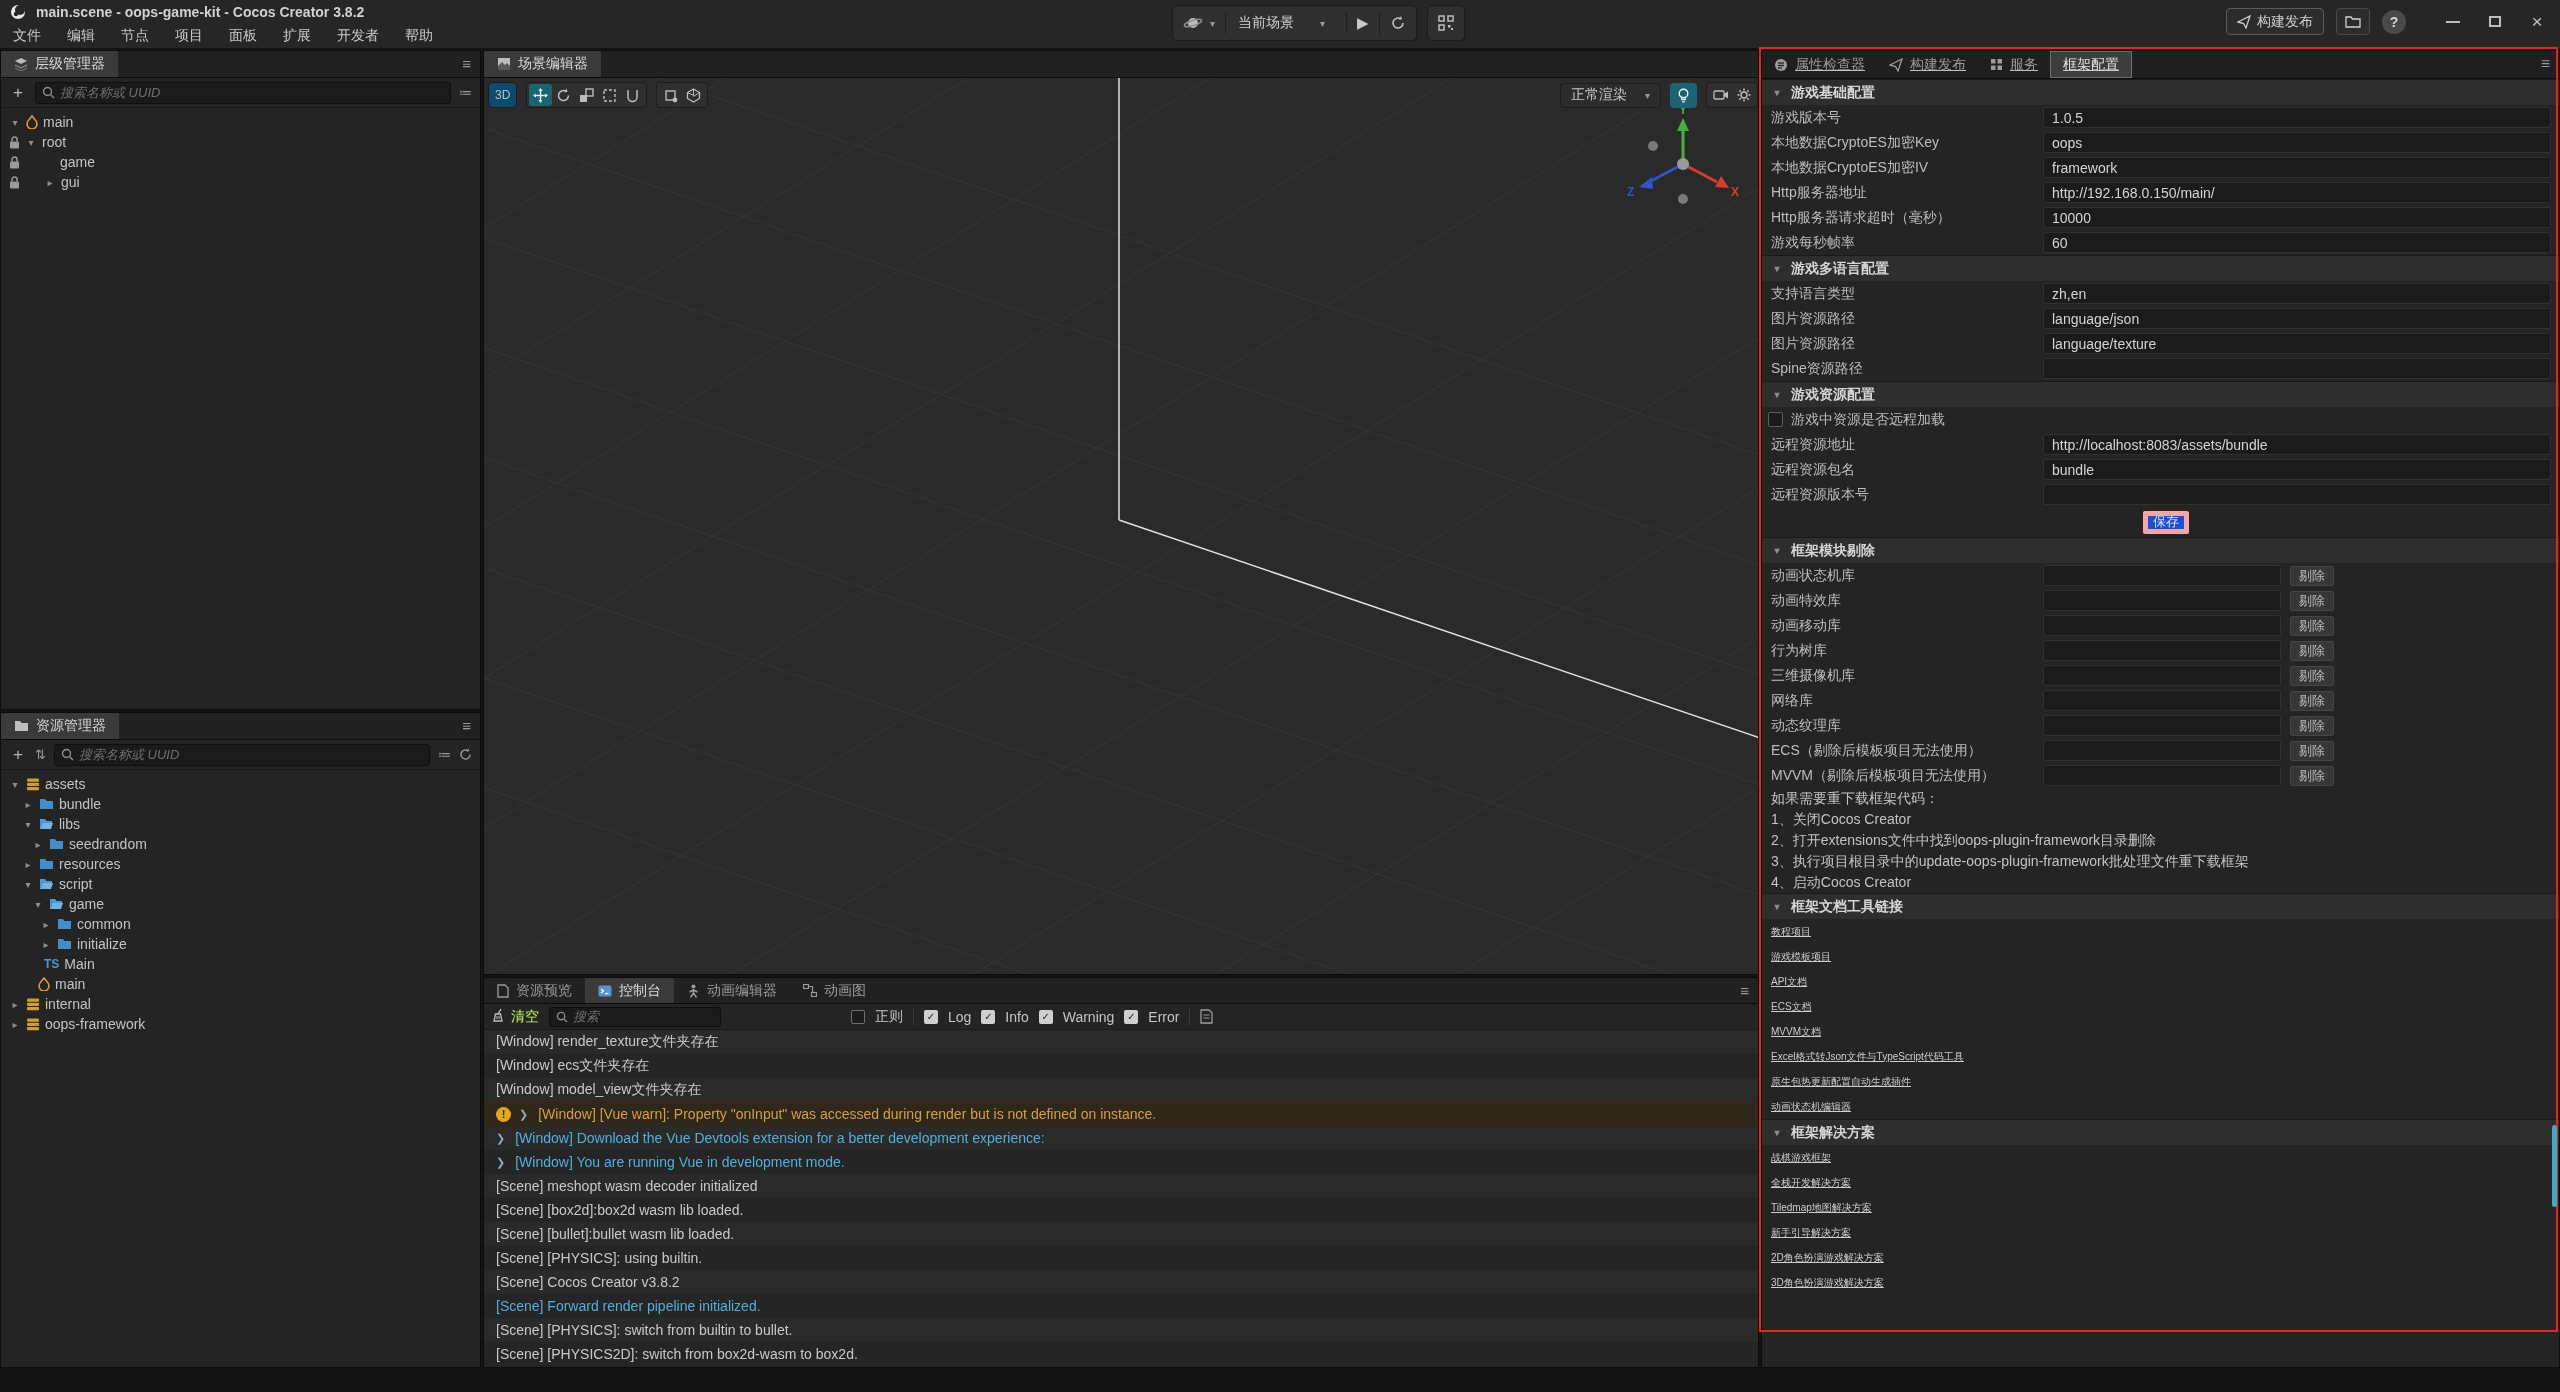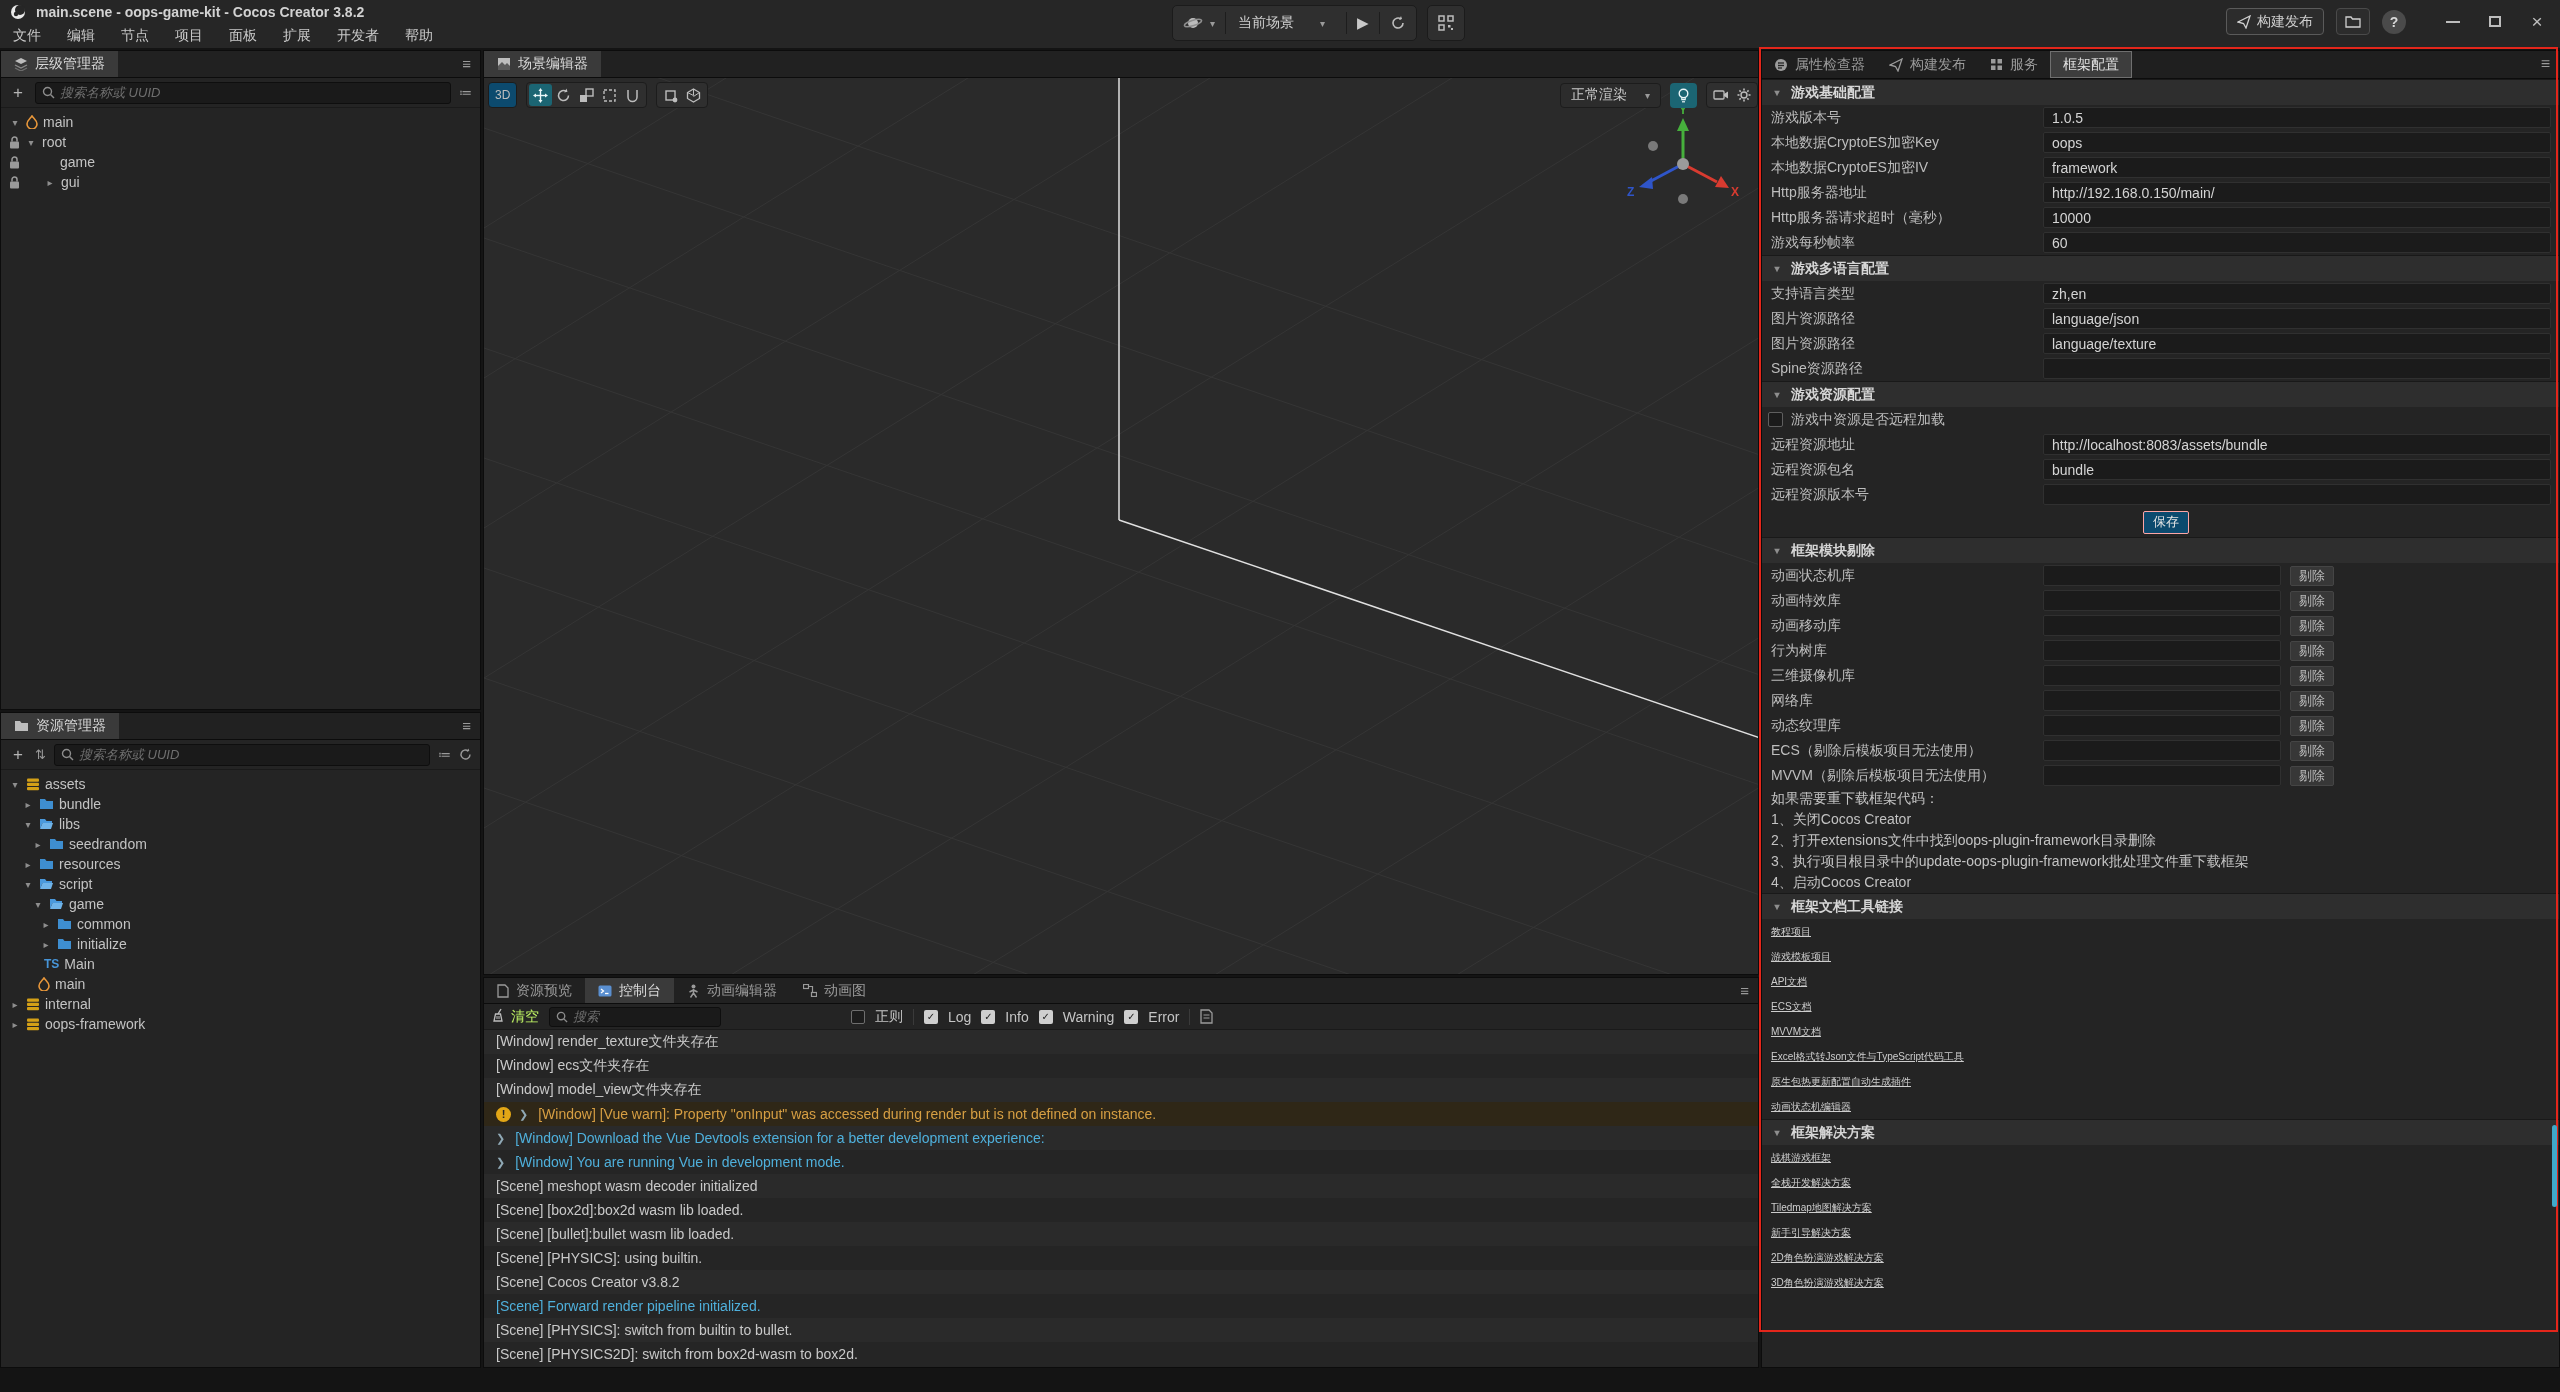--- a/index.html
+++ b/index.html
@@ -71,37 +71,37 @@
   .vsep { width:1px; height:16px; background:#3a3a3a; }
   .crow { height:24px; display:flex; align-items:center; padding-left:12px; font-size:14px; color:#c9c9c9; }
   .crow.odd { background:#2a2a2a; } .crow.even { background:#252525; }
   .crow.warnrow { background:#2f2717; color:#d79f43; }
   .crow.linktext { color:#4fb0dc; }
   .crow .chevlog { margin-right:10px; font-size:11px; color:#8fa8b5; }
   .warn-badge { width:15px; height:15px; border-radius:50%; background:#e2a616; color:#262626; font-size:11px; font-weight:bold; display:flex; align-items:center; justify-content:center; margin-right:8px; }
 
   
   #inspector-body { position:absolute; top:28px; left:0; right:0; bottom:0; display:flex; flex-direction:column; overflow:hidden; }
-  .ihead { height:28px; background:#1f1f1f; display:flex; align-items:stretch; border-bottom:1px solid #0c0c0c; position:relative; }
+  .ihead { height:28px; background:#1f1f1f; display:flex; align-items:stretch; border-bottom:1px solid #0c0c0c; position:relative;text-decoration:underline; }
   .itab { display:flex; align-items:center; gap:7px; padding:0 12px; font-size:14px; color:#9b9b9b; }
   .itab.active { background:#3d3d3d; color:#e0e0e0; border:1px solid #6f6f6f; }
   .isec { height:26px; flex:none; background:#2e2e2e; display:flex; align-items:center; gap:8px; padding-left:9px; font-size:14px; font-weight:bold; color:#d6d6d6; border-top:1px solid #191919; }
   .isec .tw { font-size:10px; }
   .irow { height:25px; flex:none; display:flex; align-items:center; }
   .ilabel { width:281px; flex:none; padding-left:9px; font-size:14px; color:#bdbdbd; white-space:nowrap; overflow:hidden; }
   .ival { flex:1; display:flex; align-items:center; padding-right:8px; }
   .iinput { height:21px; background:#1b1b1b; border:1px solid #303030; border-radius:2px; font-size:14px; color:#d4d4d4; display:flex; align-items:center; padding:0 8px; flex:1; }
   .iinput.module { flex:none; width:238px; }
   .ibtn { margin-left:9px; height:20px; padding:0 8px; background:#373737; border:1px solid #454545; border-radius:2px; font-size:13px; color:#bdbdbd; display:flex; align-items:center; }
   .inote { height:21px; flex:none; padding-left:9px; font-size:14px; color:#c3c3c3; display:flex; align-items:center; white-space:nowrap; }
   .ilink { height:25px; flex:none; padding-left:9px; font-size:10px; color:#cdcdcd; text-decoration:underline; display:flex; align-items:center; }
   .icbrow { height:25px; flex:none; display:flex; align-items:center; padding-left:6px; gap:8px; }
   .icheckbox { width:15px; height:15px; background:#1b1b1b; border:1px solid #5f5f5f; border-radius:2px; }
   .isaverow { height:30px; flex:none; display:flex; align-items:center; }
-  .save-btn { margin-left:381px; width:46px; height:23px; background:#0c4a6e; border:1px solid #fca5a5; border-radius:2px; color:#e3e3e3; font-size:13px; display:flex; align-items:center; justify-content:center; }
+  .save-btn { margin-left:381px; width:46px; height:23px; background:#1d4ed8; border:5px solid #fca5a5; border-radius:2px; color:#e3e3e3; font-size:13px; display:flex; align-items:center; justify-content:center; }
 
   
   #red-annotation { left:1759px; top:47px; width:799px; height:1285px; border:2px solid #e3261b; z-index:50; pointer-events:none; }
   #inspector-scroll-thumb { left:2552px; top:1125px; width:5px; height:82px; background:#3fa9c9; border-radius:3px; z-index:51; }
 
   
   #statusbar { left:0; top:1370px; width:2560px; height:22px; background:#1d1d1d; border-top:1px solid #0c0c0c; display:flex; align-items:center; justify-content:flex-end; gap:7px; padding-right:10px; font-size:14px; color:#c5c5c5; }
   .st-circle { width:15px; height:15px; border-radius:50%; display:flex; align-items:center; justify-content:center; font-size:10px; font-weight:bold; }
   .st-gap { width:10px; }
 </style>

